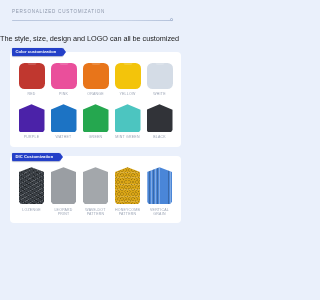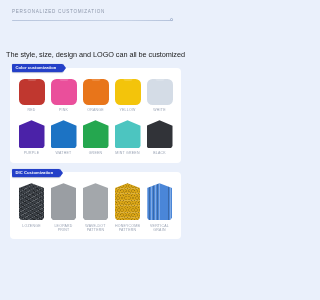--- a/index.html
+++ b/index.html
@@ -47,25 +47,25 @@
     width: 2.8px;
     height: 2.8px;
     border-radius: 50%;
     background: #eef3fc;
     border: 0.7px solid #9fb0cd;
     box-sizing: border-box;
   }
 
   
   .tagline {
-    text-align: center;
+    text-align: left;
     font-size: 7.3px;
     color: #1c1c1c;
     font-weight: 400;
-    margin-top: 28px;
+    margin-top: 12px;
     letter-spacing: -0.05px;
     white-space: nowrap;
   }
 
   
   .card {
     position: relative;
     background: #ffffff;
     border-radius: 4px;
     margin: 0 10px;

